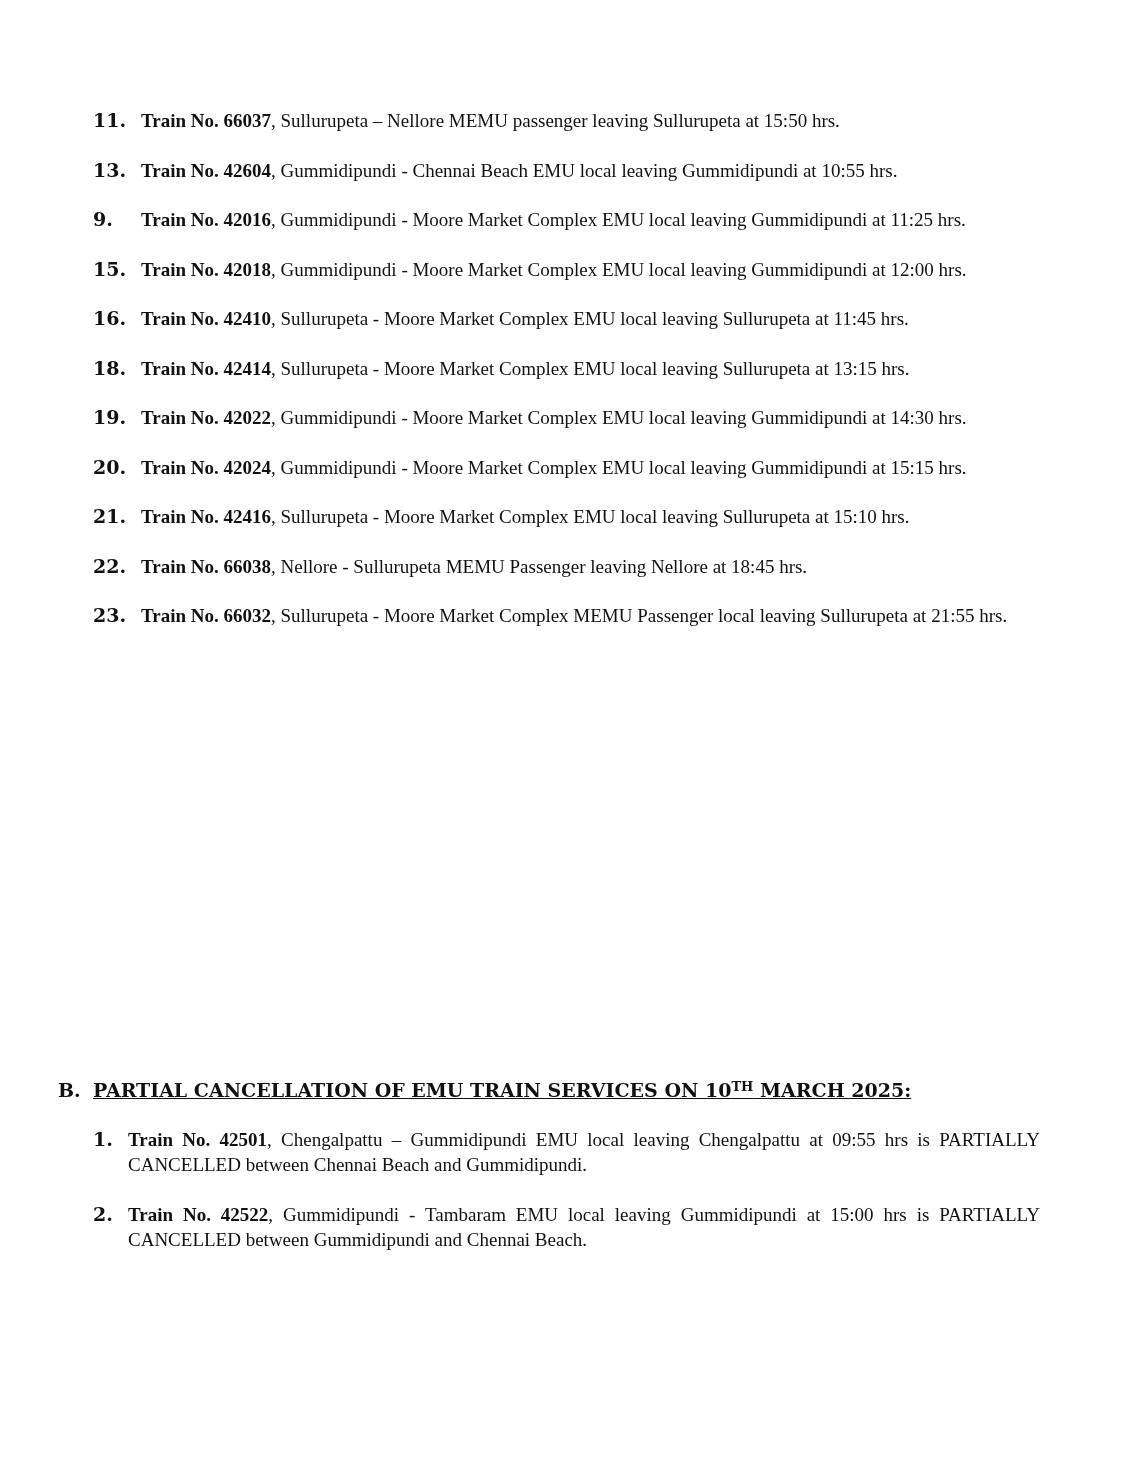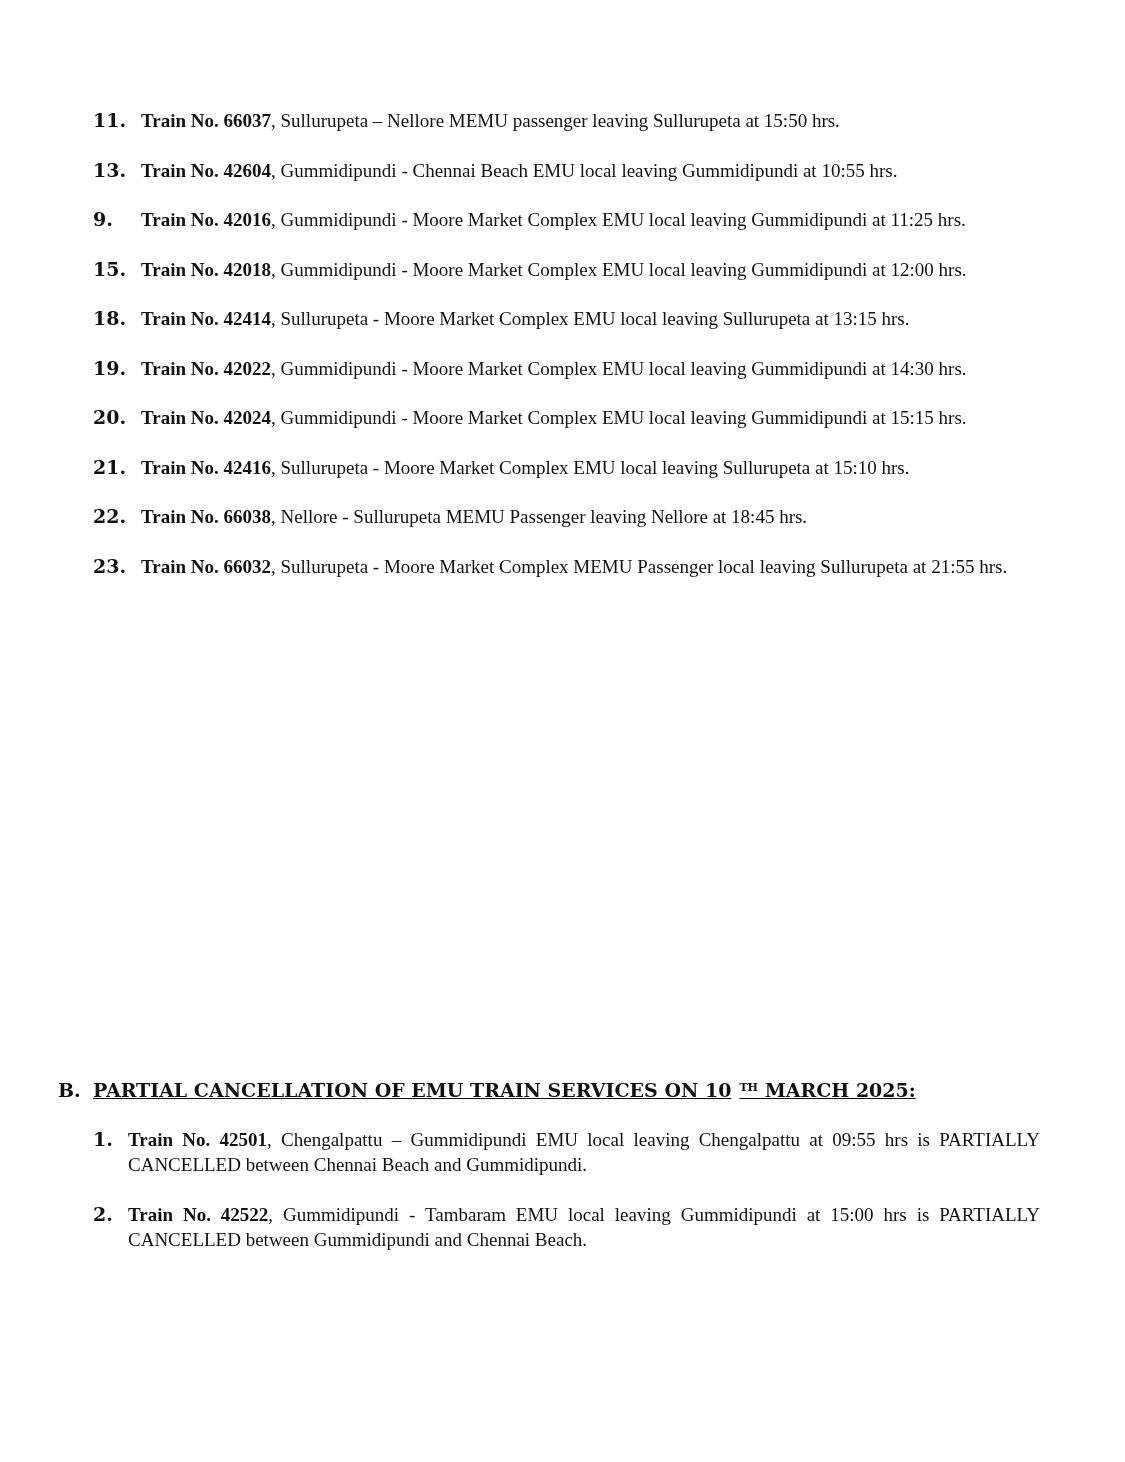--- a/index.html
+++ b/index.html
@@ -20,21 +20,21 @@
     .tno { font-weight: bold; }
     .section-b-list { left: 93px; width: 947px; }
     .section-b-list .num { width: 35px; flex: 0 0 35px; }
     .heading {
       position: absolute; left: 58px; top: 1062px;
       font-size: 19px; line-height: 25px; font-weight: bold;
       display: flex;
     }
     .heading .letter { width: 35px; }
     .heading .htext { text-decoration: underline; }
-    .heading sup { font-size: 11px; vertical-align: 6px; line-height: 0; margin-left: 8px; }
+    .heading sup { font-size: 13px; vertical-align: 6px; line-height: 0; }
   </style>
 </head>
 <body>
 
 <div class="page">
 
   <div class="list" style="top:92px;">
     <div class="item">
         <span class="num">11.</span>
         <span class="text"><span class="tno">Train No. 66037</span><span>, Sullurupeta – Nellore MEMU passenger leaving Sullurupeta at 15:50 hrs.</span></span>
@@ -43,20 +43,24 @@
         <span class="num">13.</span>
         <span class="text"><span class="tno">Train No. 42604</span><span>, Gummidipundi - Chennai Beach EMU local leaving Gummidipundi at 10:55 hrs.</span></span>
       </div>
     <div class="item">
         <span class="num">9.</span>
         <span class="text"><span class="tno">Train No. 42016</span><span>, Gummidipundi - Moore Market Complex EMU local leaving Gummidipundi at 11:25 hrs.</span></span>
       </div>
     <div class="item">
         <span class="num">15.</span>
         <span class="text"><span class="tno">Train No. 42018</span><span>, Gummidipundi - Moore Market Complex EMU local leaving Gummidipundi at 12:00 hrs.</span></span>
+      </div>
+    <div class="item">
+        <span class="num">16.</span>
+        <span class="text"><span class="tno">Train No. 42410</span><span>, Sullurupeta - Moore Market Complex EMU local leaving Sullurupeta at 11:45 hrs.</span></span>
       </div>
     <div class="item">
         <span class="num">18.</span>
         <span class="text"><span class="tno">Train No. 42414</span><span>, Sullurupeta - Moore Market Complex EMU local leaving Sullurupeta at 13:15 hrs.</span></span>
       </div>
     <div class="item">
         <span class="num">19.</span>
         <span class="text"><span class="tno">Train No. 42022</span><span>, Gummidipundi - Moore Market Complex EMU local leaving Gummidipundi at 14:30 hrs.</span></span>
       </div>
     <div class="item">

